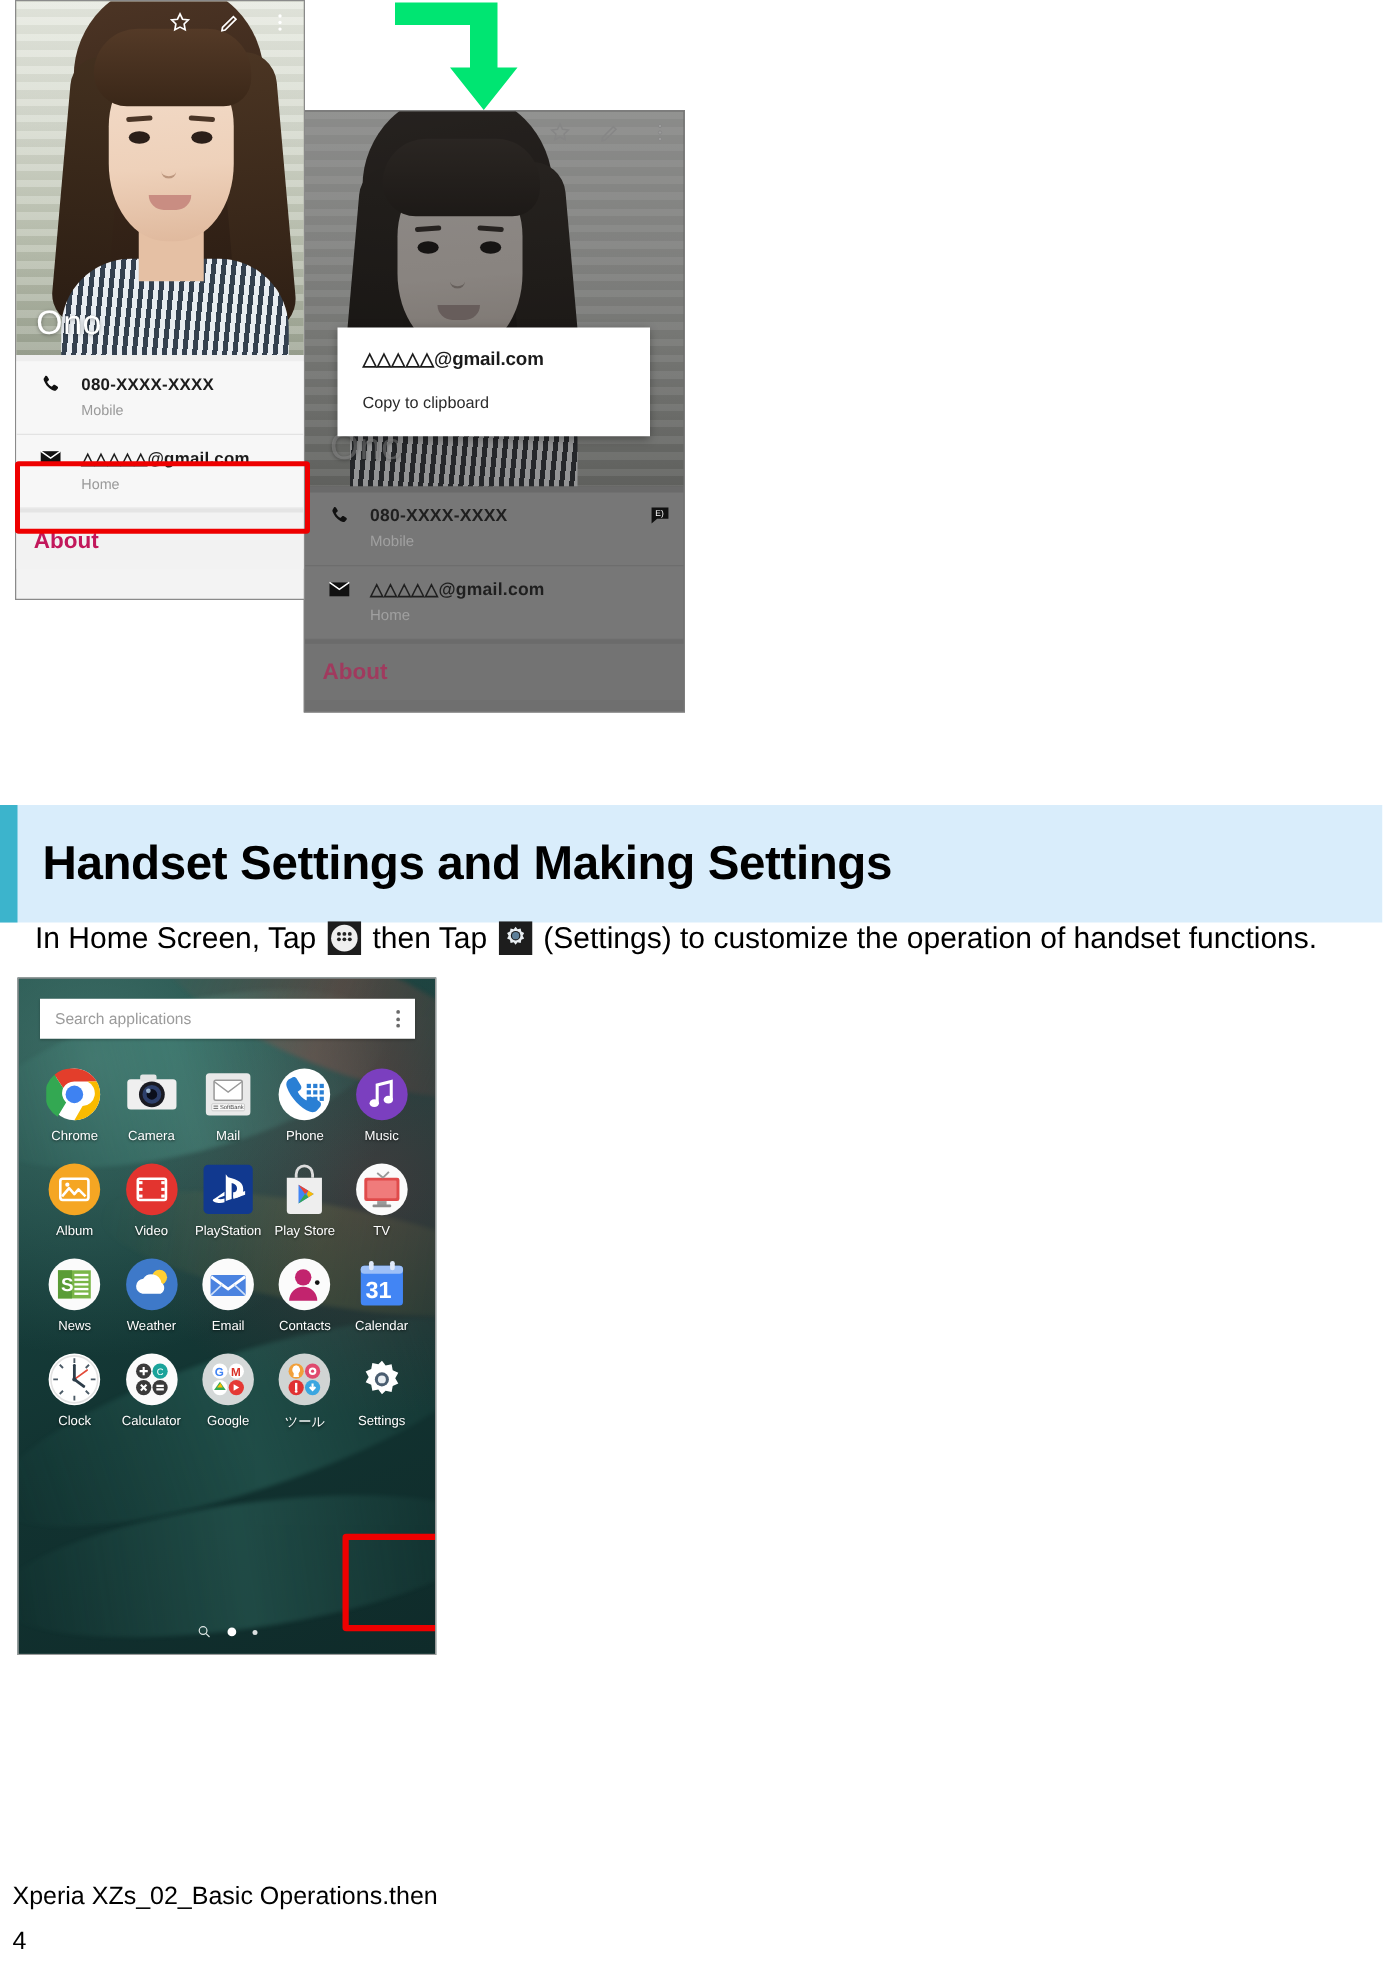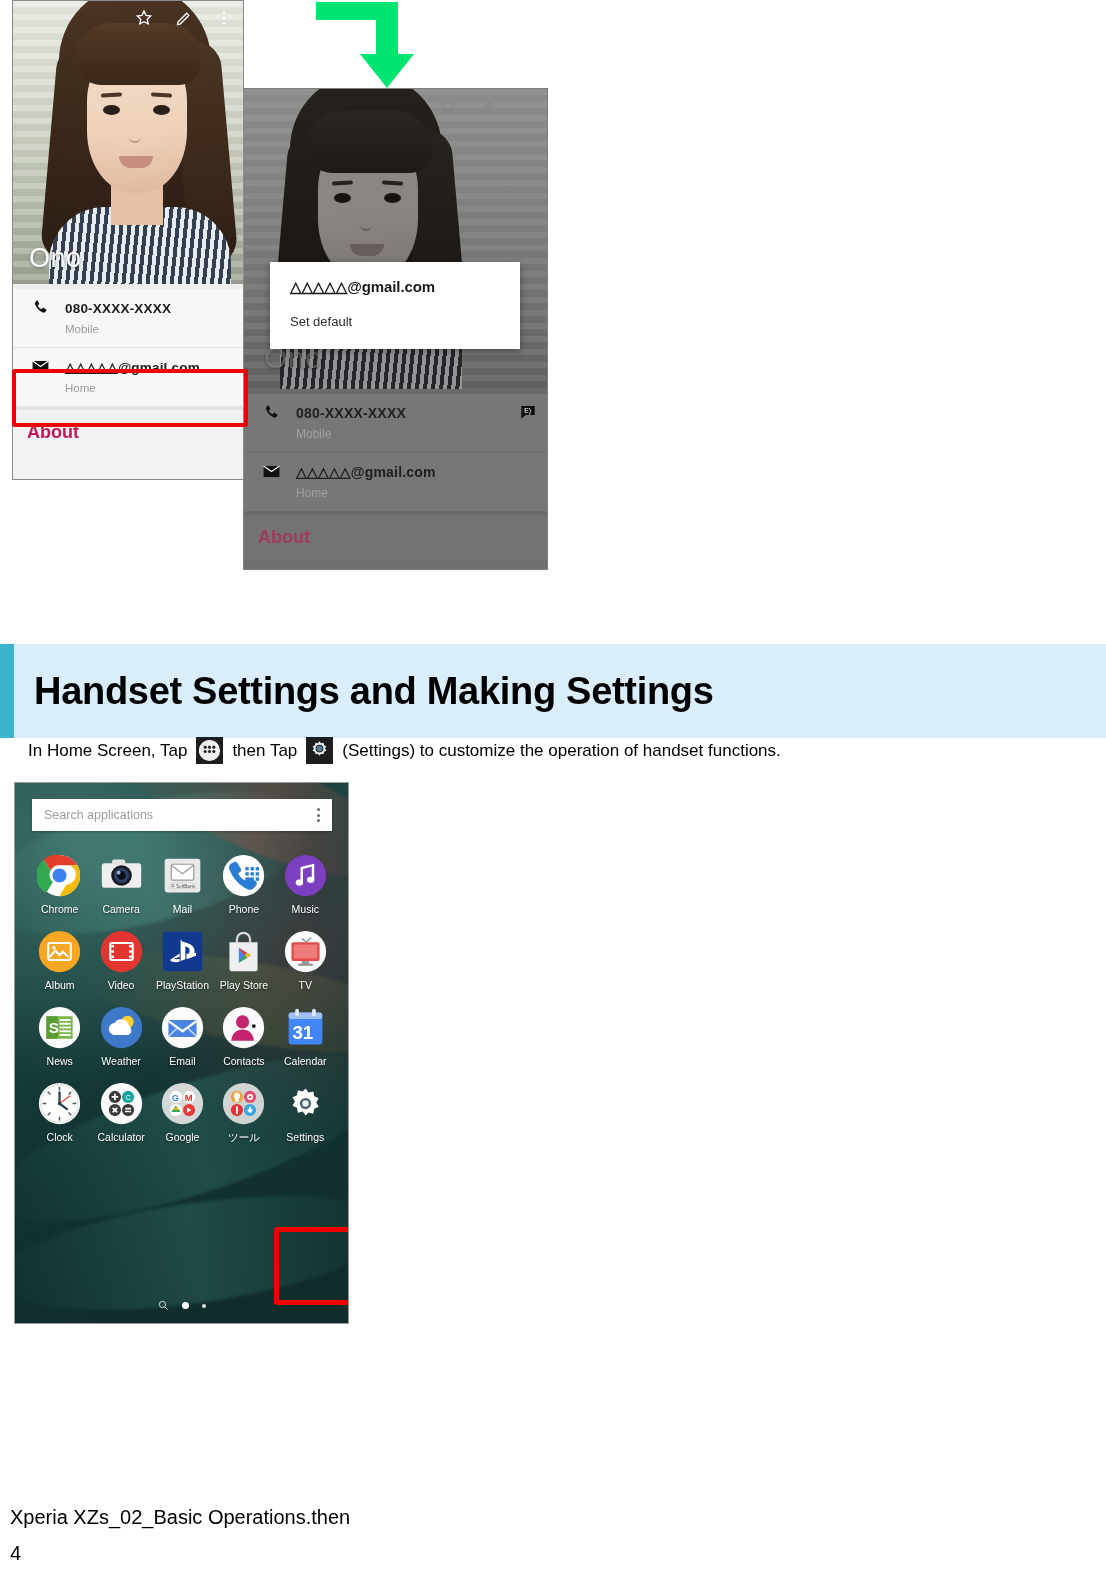--- a/index.html
+++ b/index.html
@@ -271,21 +271,21 @@
     color: #000000;
     margin-left: 20px;
     letter-spacing: -.3px;
   }
 
   
   .body-line {
     position: absolute;
     left: 28px; top: 737px;
     width: 1070px;
-    font-size: 17px;
+    font-size: 24px;
     color: #000000;
     display: flex;
     align-items: center;
     white-space: nowrap;
   }
   .body-line .txt { line-height: 1; }
   .inline-icon {
     display: inline-block;
     width: 27px; height: 27px;
     margin: 0 9px;
@@ -473,21 +473,21 @@
           <span class="r-val">△△△△△@gmail.com</span><br>
           <span class="r-sub">Home</span>
         </span>
       </div>
     </div>
     <div class="about-row">About</div>
   </div>
 
   <div class="popup">
     <div class="popup-title">△△△△△@gmail.com</div>
-    <div class="popup-item">Set default</div>
+    <div class="popup-item">Copy to clipboard</div>
   </div>
 
   <div class="phone1">
     <div class="photo">
       <div class="photo-bg"></div>
       <div class="photo-wall"></div>
       <div class="ph-hair"></div>
       <div class="ph-hair-l"></div>
       <div class="ph-hair-r"></div>
       <div class="ph-body"></div>

